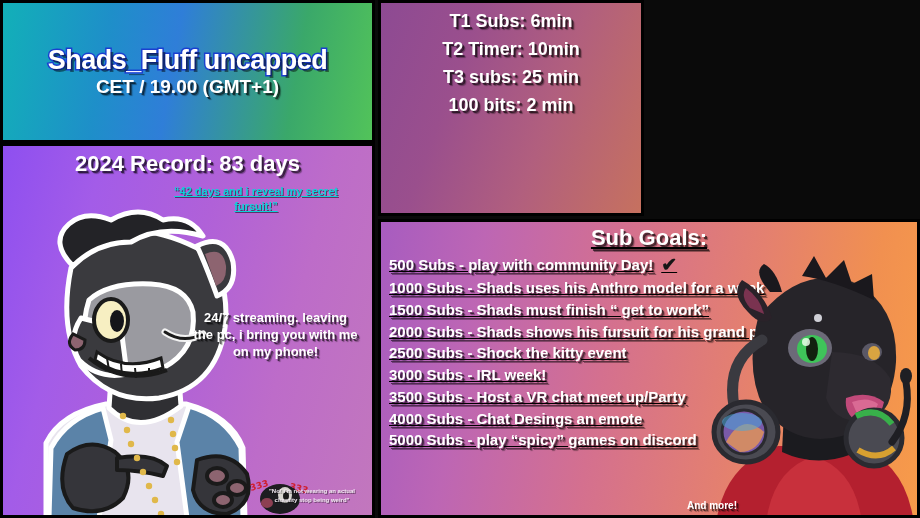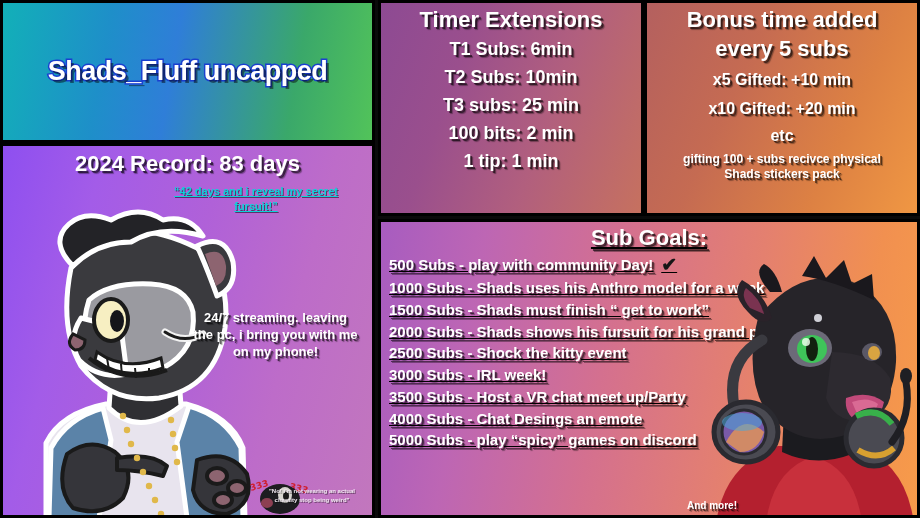--- a/index.html
+++ b/index.html
@@ -80,20 +80,21 @@
   #charR{right:-4px;top:34px;width:215px;height:268px;}
   #badge{position:absolute;left:246px;bottom:0px;width:62px;height:46px;}
 </style>
 </head>
 <body>
 
 <div id="stage">
 
   <div class="panel" id="hdr">
     <div class="ttl h1 outline-blue">Shads_Fluff uncapped</div>
+    <div class="ttl h2 shadow-hard">CET / 19.00 (GMT+1)</div>
   </div>
 
   <div class="panel" id="leftp">
 
     <div class="ttl shadow-hard" id="rec">2024 Record: 83 days</div>
     <div class="quote" id="quote">“42 days and i reveal my secret fursuit!”</div>
 
     <svg class="art" id="charL" viewBox="0 0 255 310">
       <g stroke="#ffffff" stroke-width="5" stroke-linejoin="round">
 
@@ -172,37 +173,26 @@
       <ellipse cx="31" cy="30" rx="20" ry="15" fill="#1d1d20"></ellipse>
       <ellipse cx="36" cy="26" rx="7" ry="8" fill="#d8d6d0"></ellipse>
       <ellipse cx="37" cy="27" rx="3" ry="4" fill="#1a1a1a"></ellipse>
       <ellipse cx="18" cy="34" rx="6" ry="5" fill="#8d3f52"></ellipse>
     </svg>
 
     <div class="tiny" id="tiny">"No! i'm not wearing an actual chastity stop being weird"</div>
   </div>
 
   <div class="panel" id="timer">
-    <div class="ttl shadow-hard">Timer Extensions</div>
     <div class="ln shadow-hard">T1 Subs: 6min</div>
-    <div class="ln shadow-hard">T2 Subs: 10min</div>
+    <div class="ln shadow-hard">T2 Timer: 10min</div>
     <div class="ln shadow-hard">T3 subs: 25 min</div>
     <div class="ln shadow-hard">100 bits: 2 min</div>
-    <div class="ln shadow-hard">1 tip: 1 min</div>
-  </div>
-
-  <div class="panel" id="bonus">
-    <div class="ttl shadow-hard">Bonus time added</div>
-    <div class="ttl ttl2 shadow-hard">every 5 subs</div>
-    <div class="ln shadow-hard">x5 Gifted: +10 min</div>
-    <div class="ln shadow-hard">x10 Gifted: +20 min</div>
-    <div class="ln etc shadow-hard">etc</div>
-    <div class="ln fine shadow-hard">gifting 100 + subs recivce physical</div>
-    <div class="ln fine2 shadow-hard">Shads stickers pack</div>
-  </div>
+  </div>
+
 
   <div class="panel" id="goals">
     <div class="ttl shadow-hard">Sub Goals:</div>
 
     <div class="goalrow">
       <span class="goal shadow-hard">500 Subs - play with community Day!</span>
       <span class="chk">✔</span>
     </div>
     <div class="goalrow">
       <span class="goal shadow-hard">1000 Subs - Shads uses his Anthro model for a week</span>

